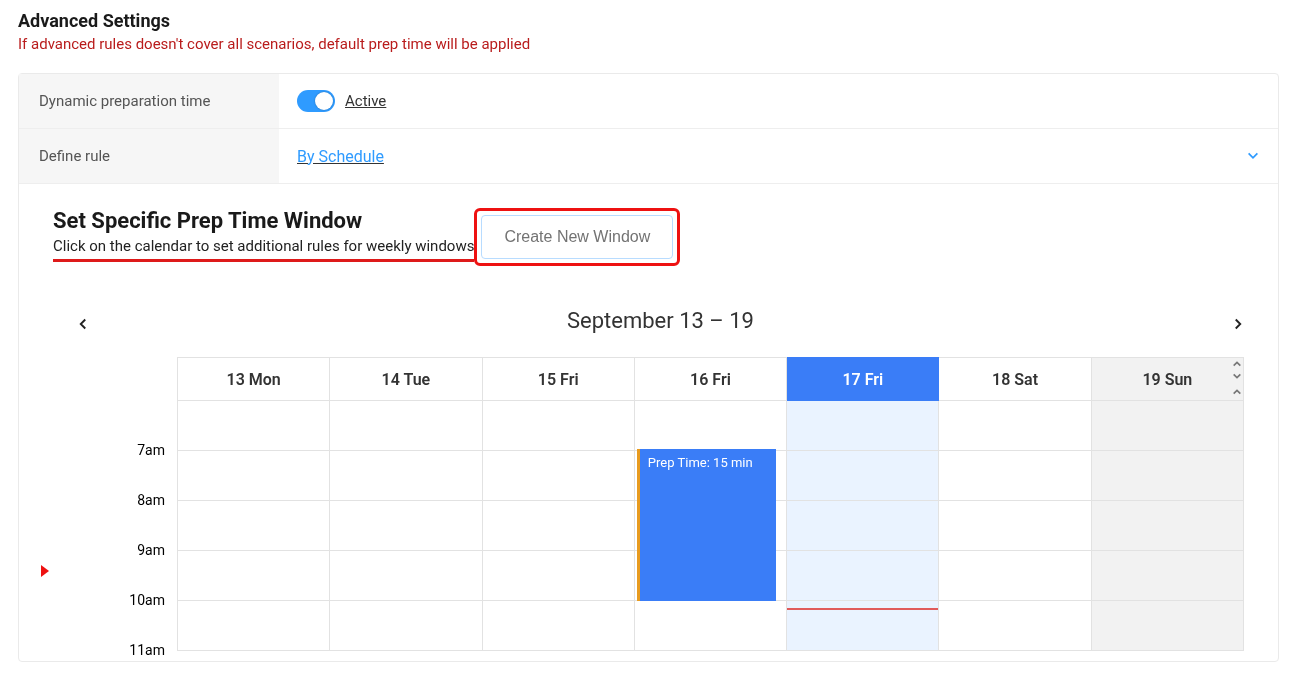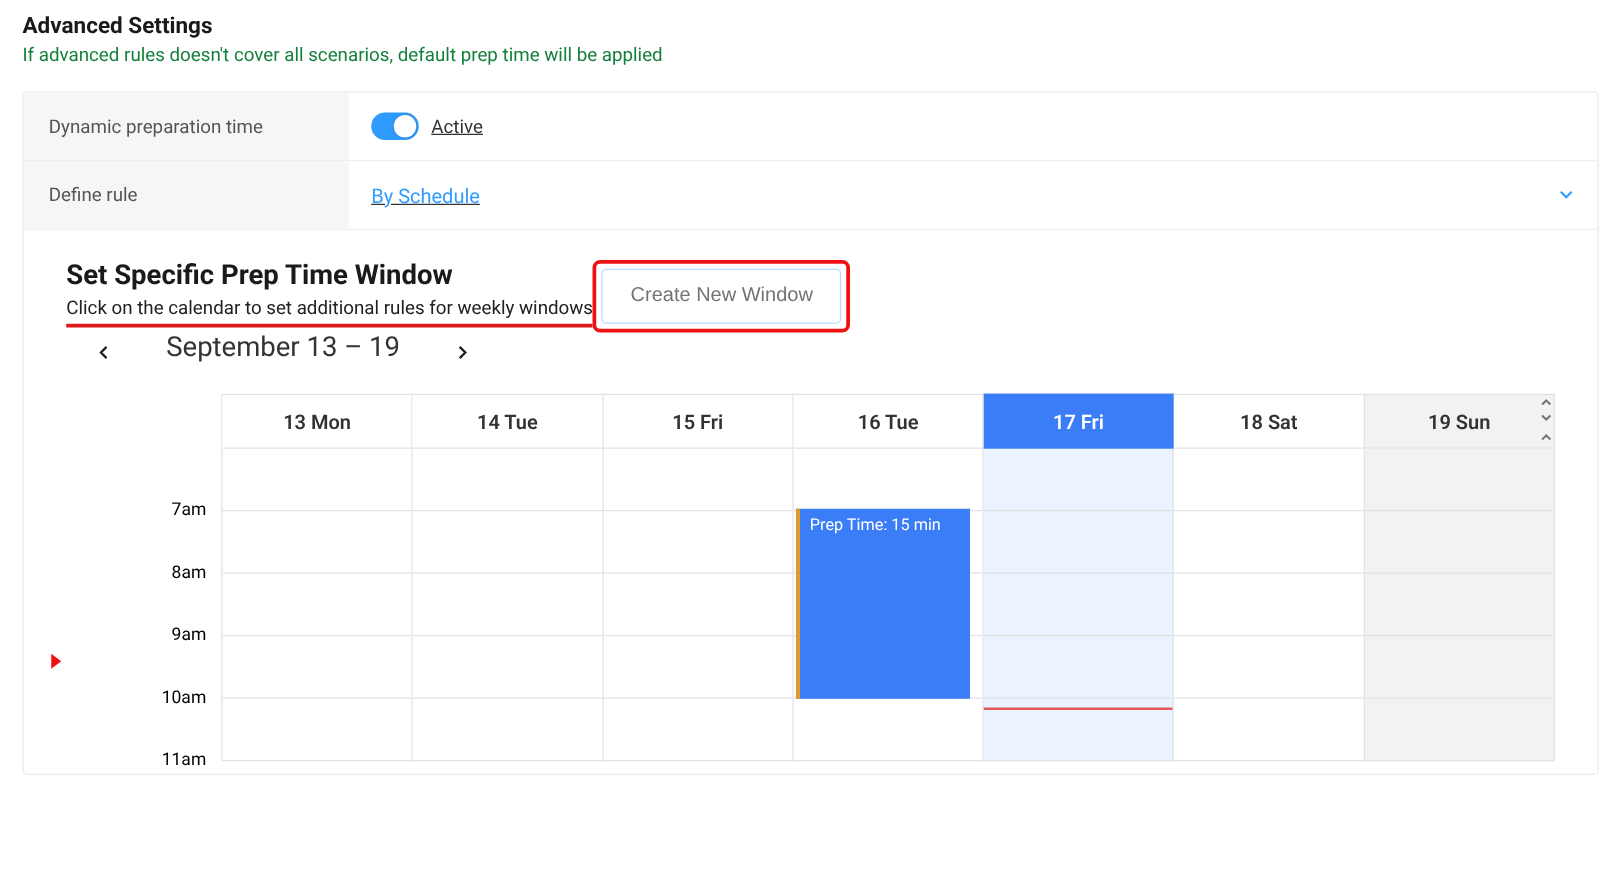--- a/index.html
+++ b/index.html
@@ -1,19 +1,19 @@
 <!DOCTYPE html>
 <html><head>
   <meta charset="utf-8">
   <style>
     * { box-sizing: border-box; margin: 0; padding: 0; }
     body { font-family: -apple-system, "Segoe UI", Roboto, Helvetica, Arial, sans-serif; color: #222; background: #fff; width: 1297px; }
     .wrap { padding: 10px 18px 0 18px; }
     h2.title { font-size: 18px; font-weight: 700; color: #1a1a1a; }
-    p.sub { font-size: 15px; color: #15803d; margin-top: 4px; }
+    p.sub { font-size: 15px; color: #b91c1c; margin-top: 4px; }
 
     .panel { margin-top: 20px; border: 1px solid #eaeaea; border-radius: 4px; background: #fff; }
 
     .row { display: flex; align-items: stretch; border-bottom: 1px solid #eee; }
     .row-label { width: 260px; background: #f6f6f6; padding: 18px 20px; font-size: 15px; color: #555; }
     .row-value { flex: 1; padding: 14px 18px; display: flex; align-items: center; font-size: 15px; color: #333; text-decoration: underline; }
     .row-value.justify { justify-content: space-between; }
 
     .toggle { position: relative; width: 38px; height: 22px; border-radius: 11px; background: #2f9bff; margin-right: 10px; flex-shrink:0; }
     .toggle .knob { position: absolute; top: 2px; right: 2px; width: 18px; height: 18px; border-radius: 50%; background: #fff; box-shadow: 0 0 2px rgba(0,0,0,.3); }
@@ -23,21 +23,21 @@
     .chev svg path { stroke: #2f9bff; stroke-width: 2; fill: none; }
 
     .section { padding: 24px 34px 10px 34px; }
     .sec-title { font-size: 22px; font-weight: 700; color: #1a1a1a; }
     .sec-sub { font-size: 15px; color: #222; margin-top: 4px; padding-bottom: 4px; border-bottom: 3px solid #de1a1a; display: inline-block; }
     .sec-head { display: flex; justify-content: flex-start; align-items: flex-start; }
 
     .btn-highlight { border: 3px solid #e11; border-radius: 6px; padding: 4px; }
     .btn { border: 1px solid #b8dcff; color: #737373; background: #fff; border-radius: 4px; padding: 12px 22px; font-size: 16px; cursor: pointer; }
 
-    .cal-nav { display:flex; align-items:center; gap: 44px; padding-left: 24px; }
+    .cal-nav { display:flex; align-items:center; gap: 44px; margin-top: 42px; padding-left: 24px; justify-content: space-between; }
     .cal-nav .arrow { width: 12px; height: 12px; cursor:pointer; }
     .cal-nav .arrow svg path { stroke:#222; stroke-width:2.5; fill:none; }
     .cal-range { font-size: 22px; color: #333; }
 
     .cal { position: relative; margin-top: 24px; display:flex; }
     .time-col { width: 124px; padding-top: 44px; }
     .time-col .t { height: 50px; text-align: left; padding-right: 12px; font-size: 14px; color: #000000; display:flex; align-items:flex-end; justify-content:flex-end; padding-bottom:0; transform: translateY(7px);}
     .grid-wrap { flex: 1; position: relative; }
 
     .days { display:flex; border-left: 1px solid #e2e2e2; }
@@ -124,21 +124,21 @@
           <div class="t">10am</div>
           <div class="t">11am</div>
           <div class="now-marker"></div>
         </div>
 
         <div class="grid-wrap">
           <div class="days">
             <div class="dayhead">13 Mon</div>
             <div class="dayhead">14 Tue</div>
             <div class="dayhead">15 Fri</div>
-            <div class="dayhead">16 Tue</div>
+            <div class="dayhead">16 Fri</div>
             <div class="dayhead today">17 Fri</div>
             <div class="dayhead">18 Sat</div>
             <div class="dayhead last">19 Sun</div>
           </div>
 
           <div class="rows">
             <div class="col first">
               <div class="slot"></div>
                 <div class="slot"></div>
                 <div class="slot"></div>

